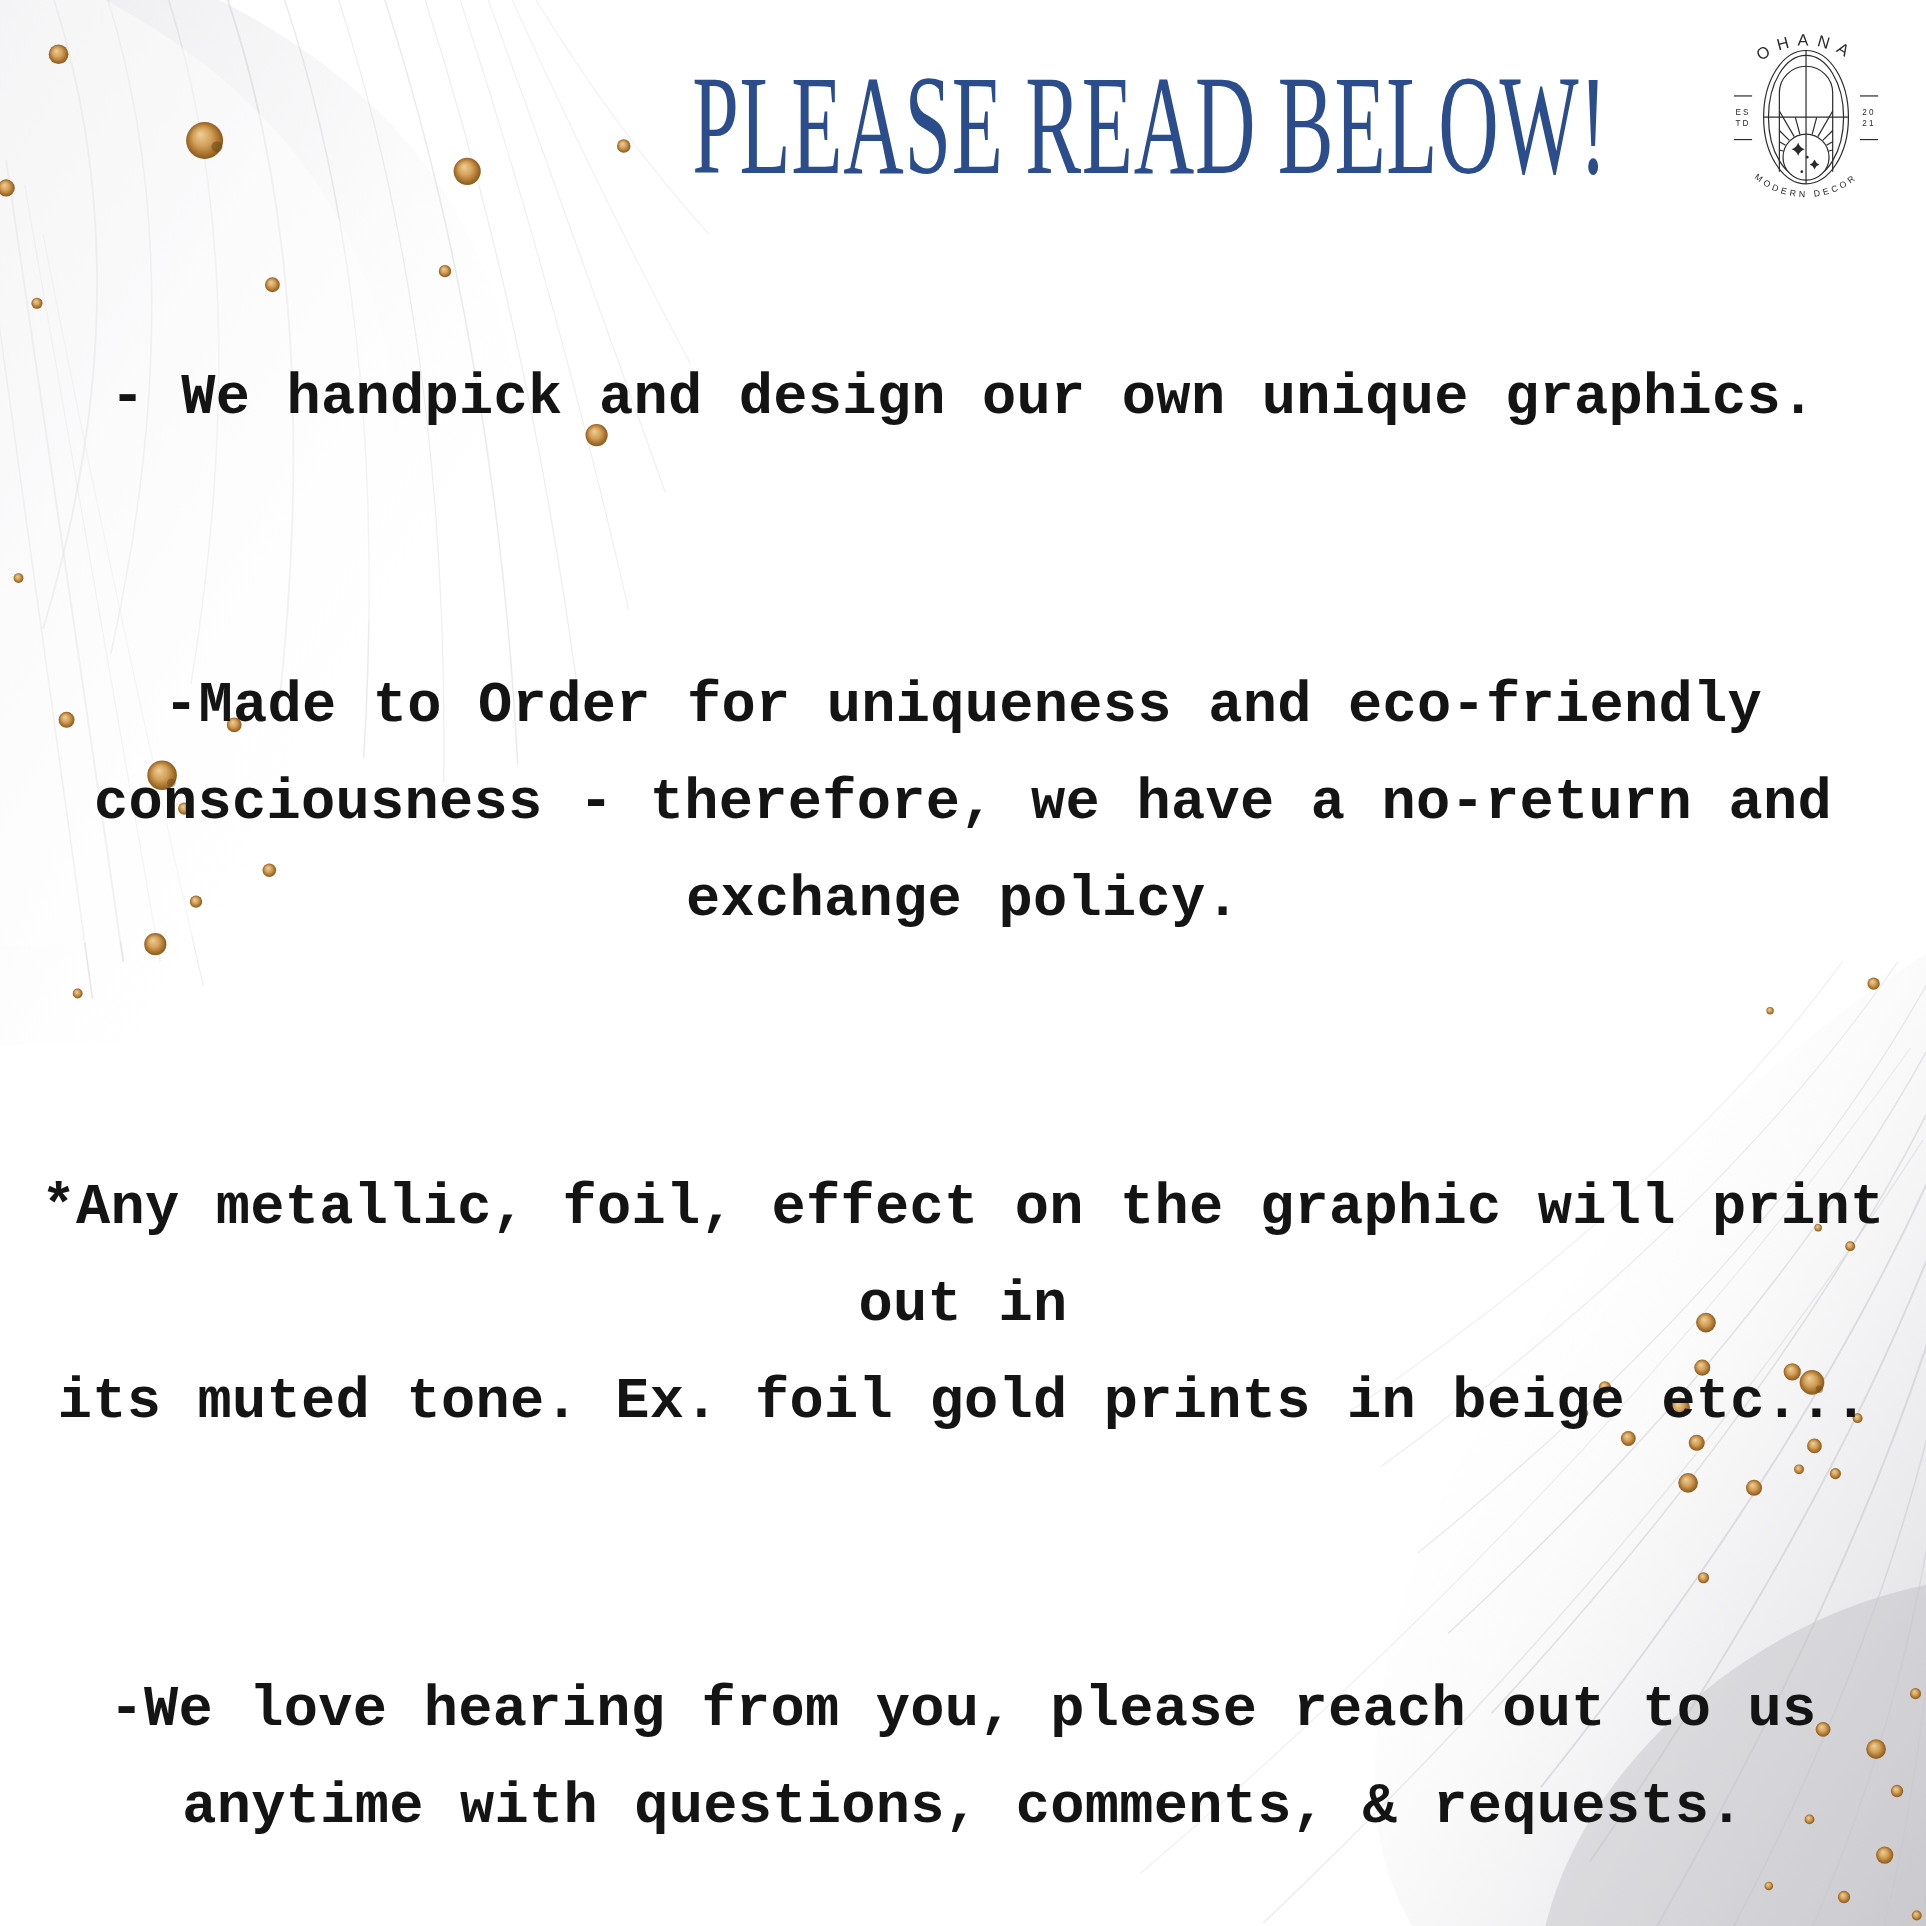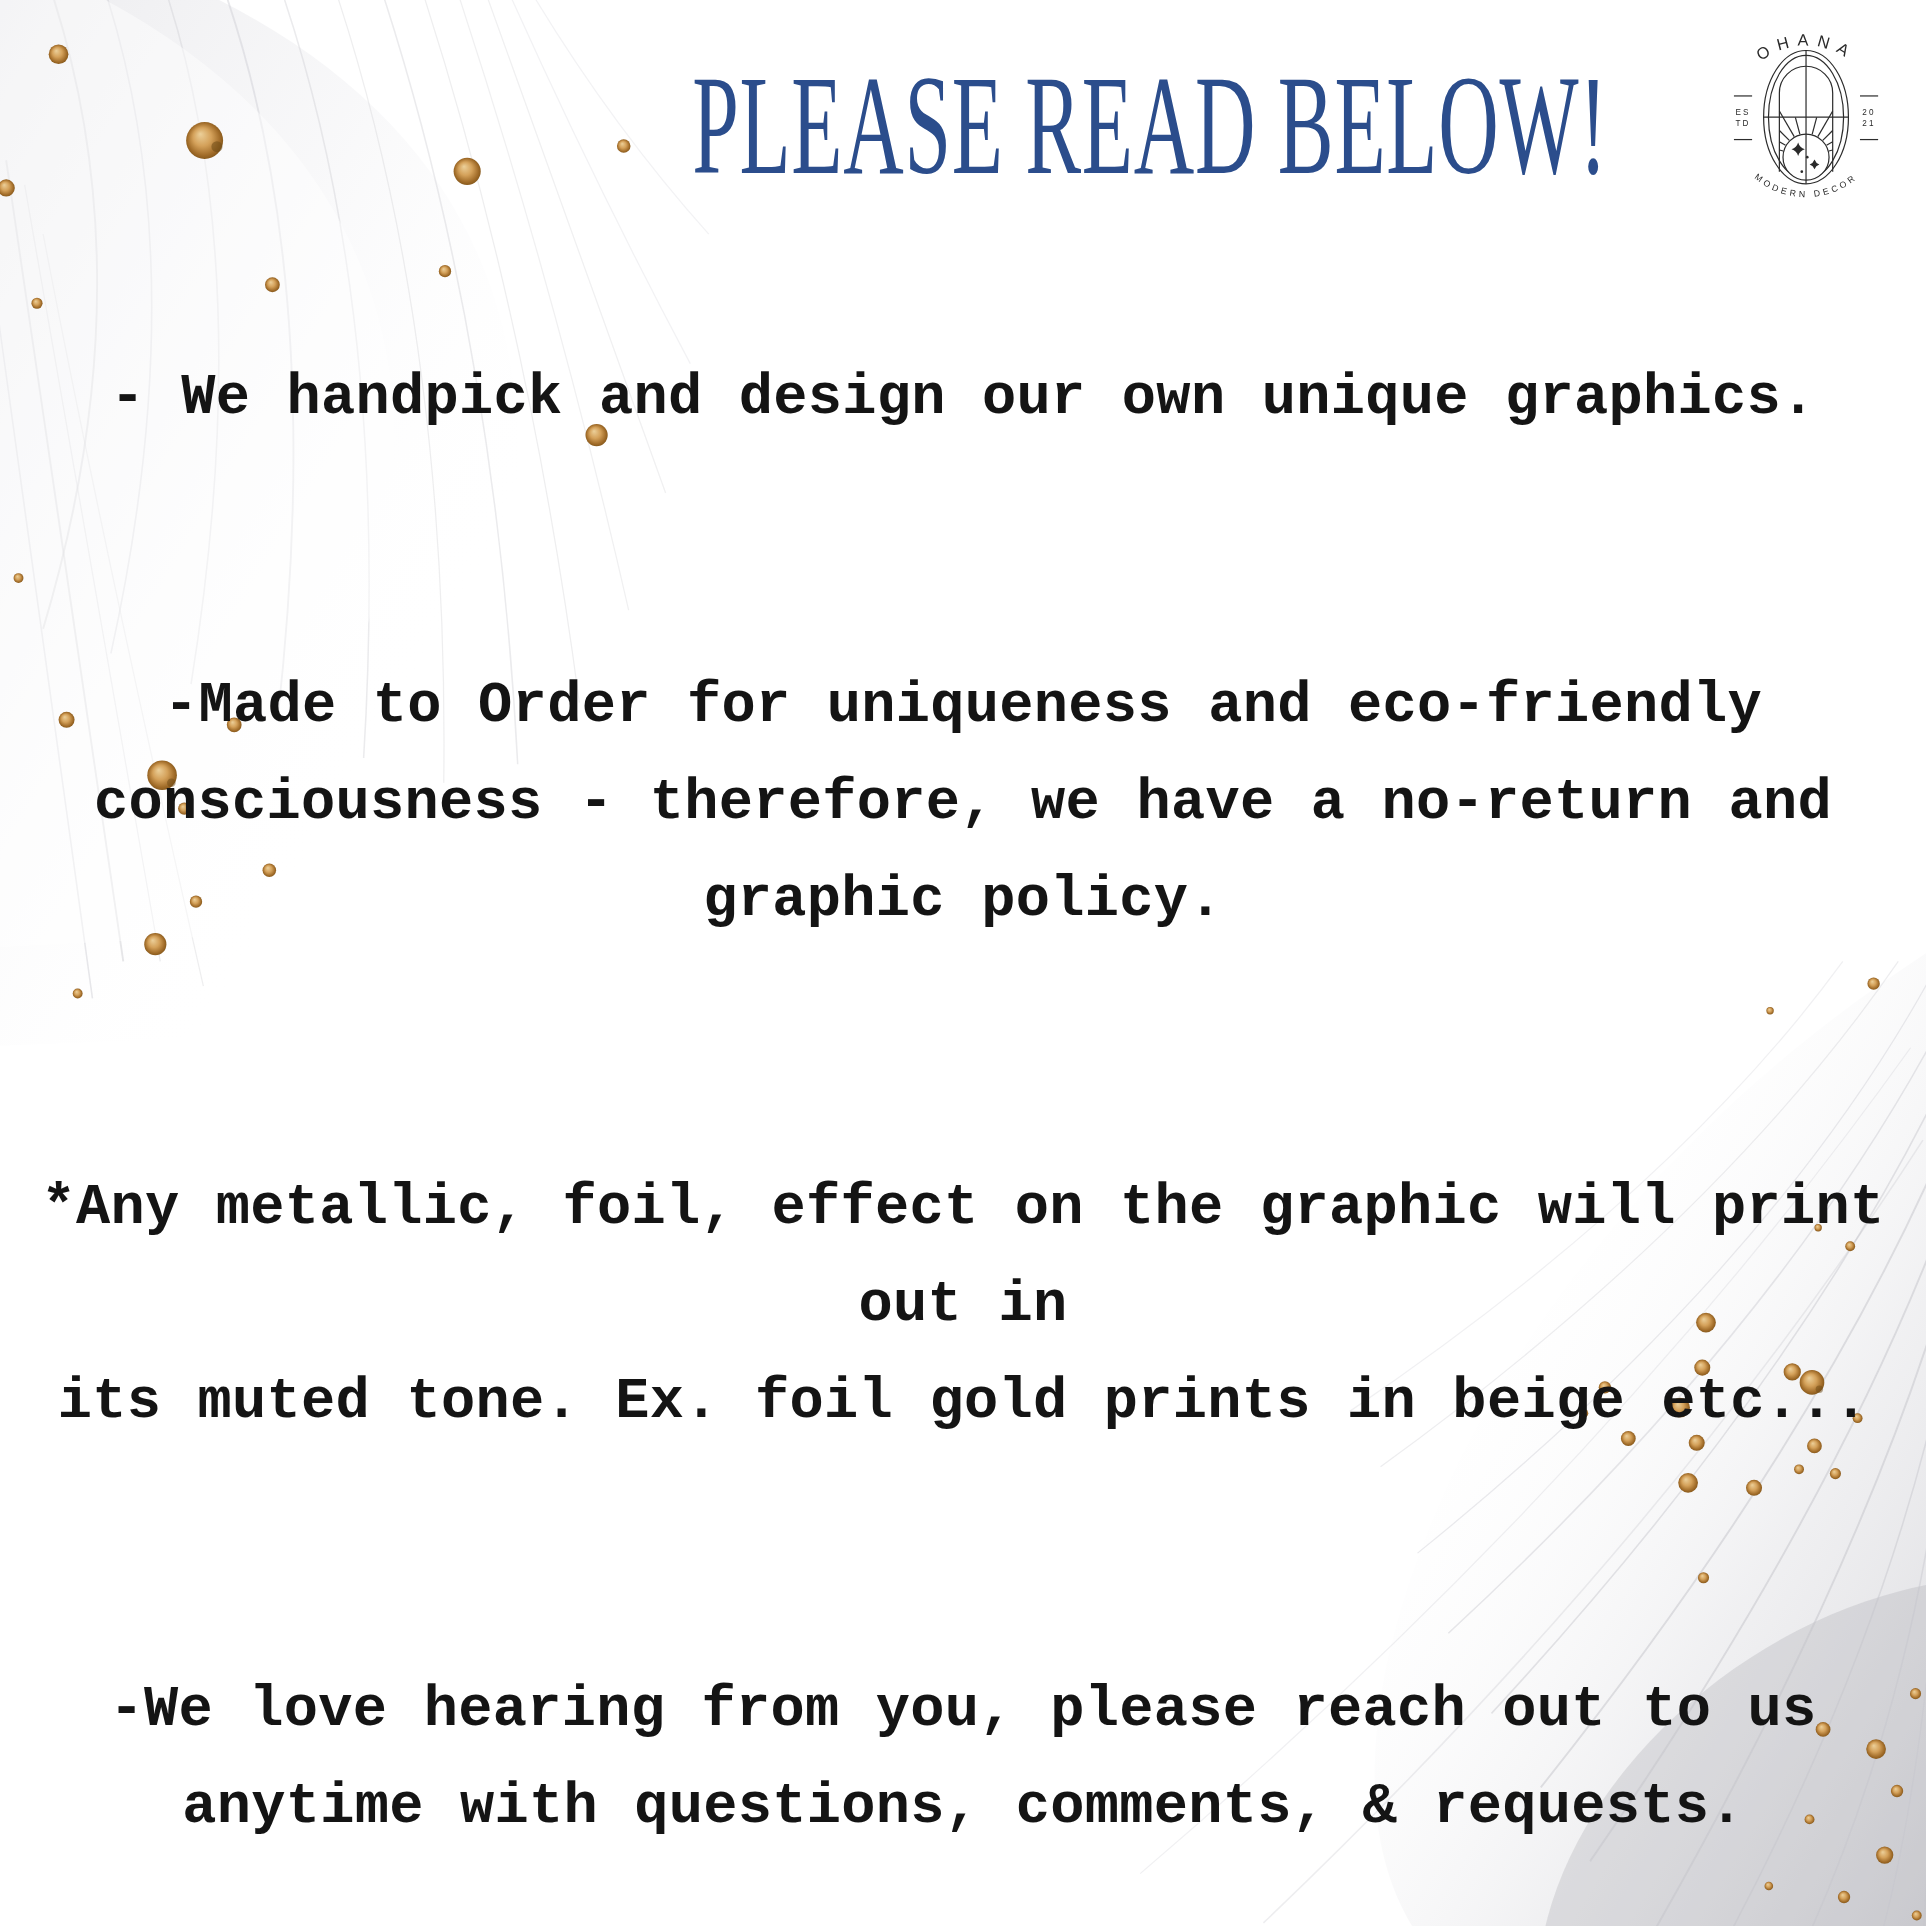--- a/index.html
+++ b/index.html
@@ -216,20 +216,20 @@
     <text x="71" y="177" font-size="13.5" letter-spacing="3.5" text-anchor="middle">TD</text>
     <text x="279" y="158" font-size="13.5" letter-spacing="3.5" text-anchor="middle">20</text>
     <text x="279" y="177" font-size="13.5" letter-spacing="3.5" text-anchor="middle">21</text>
   </g>
 </svg>
 
 <div class="content">
   <p>- We handpick and design our own unique graphics.</p>
   <p>-Made to Order for uniqueness and eco-friendly
 consciousness - therefore, we have a no-return and
-graphic policy.</p>
+exchange policy.</p>
   <p>*Any metallic, foil, effect on the graphic will print out in
 its muted tone. Ex. foil gold prints in beige etc...</p>
   <p>-We love hearing from you, please reach out to us
 anytime with questions, comments, &amp; requests.</p>
   
 </div>
 
 
 </body></html>

